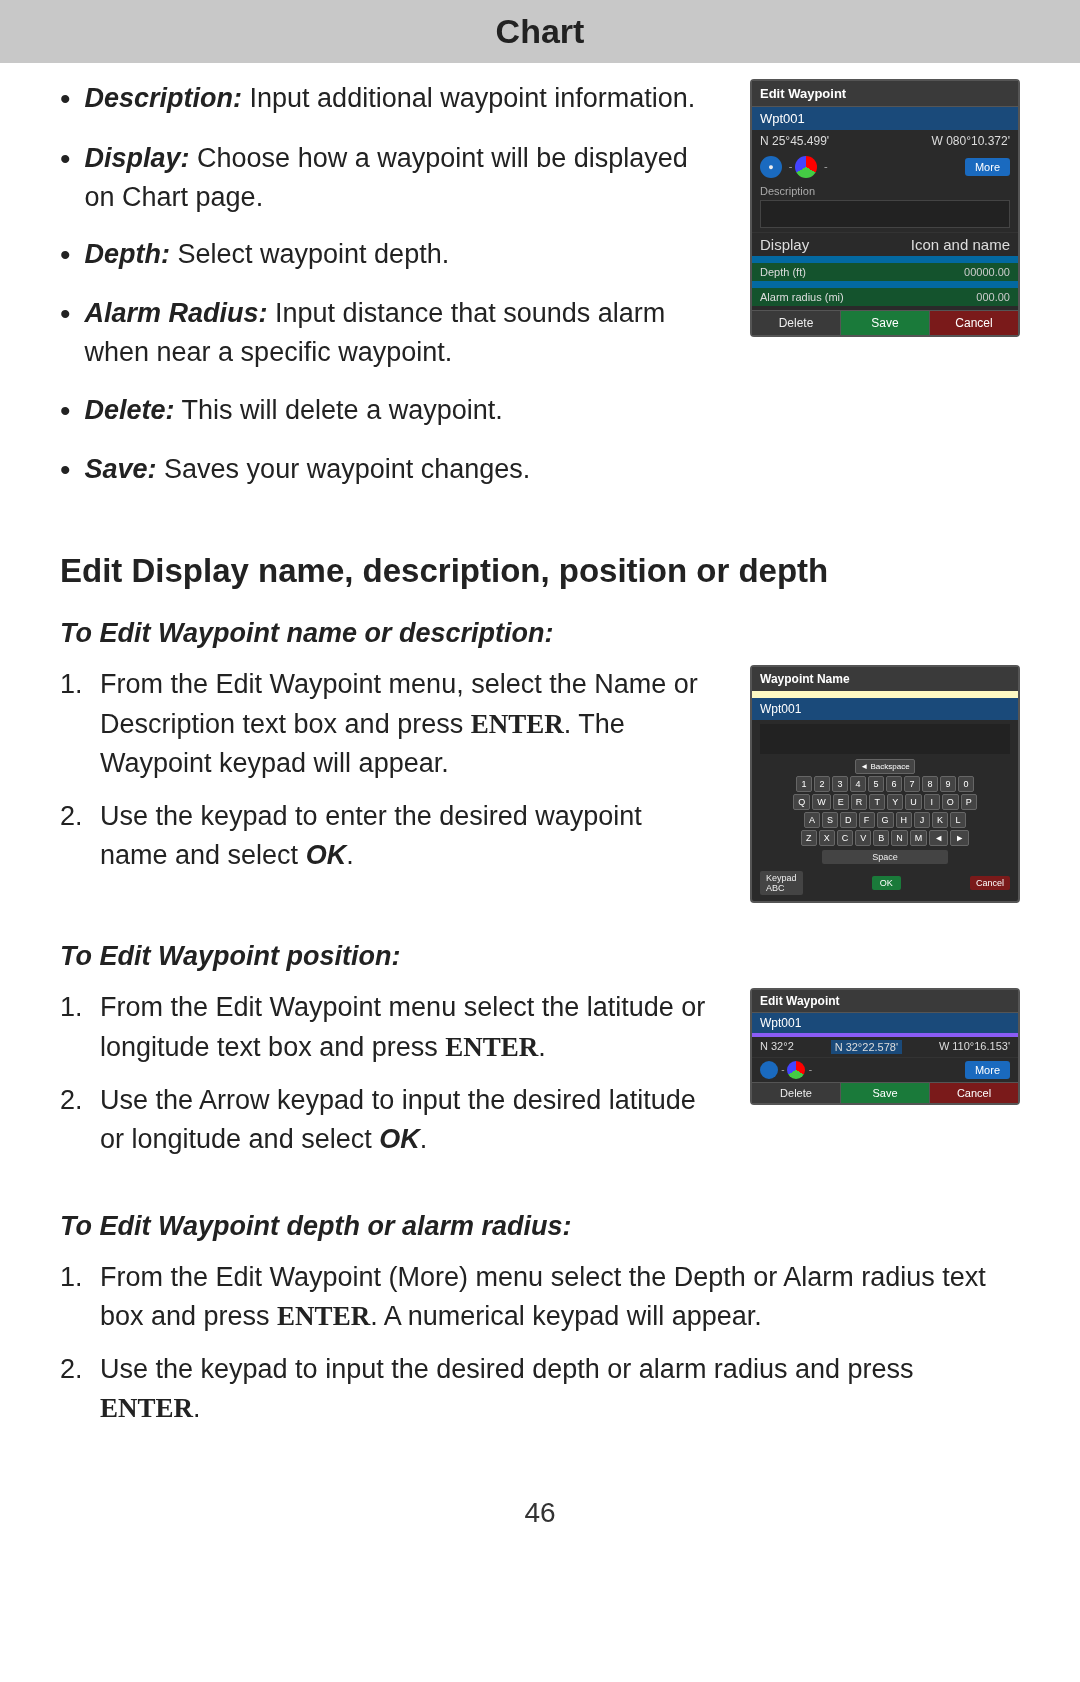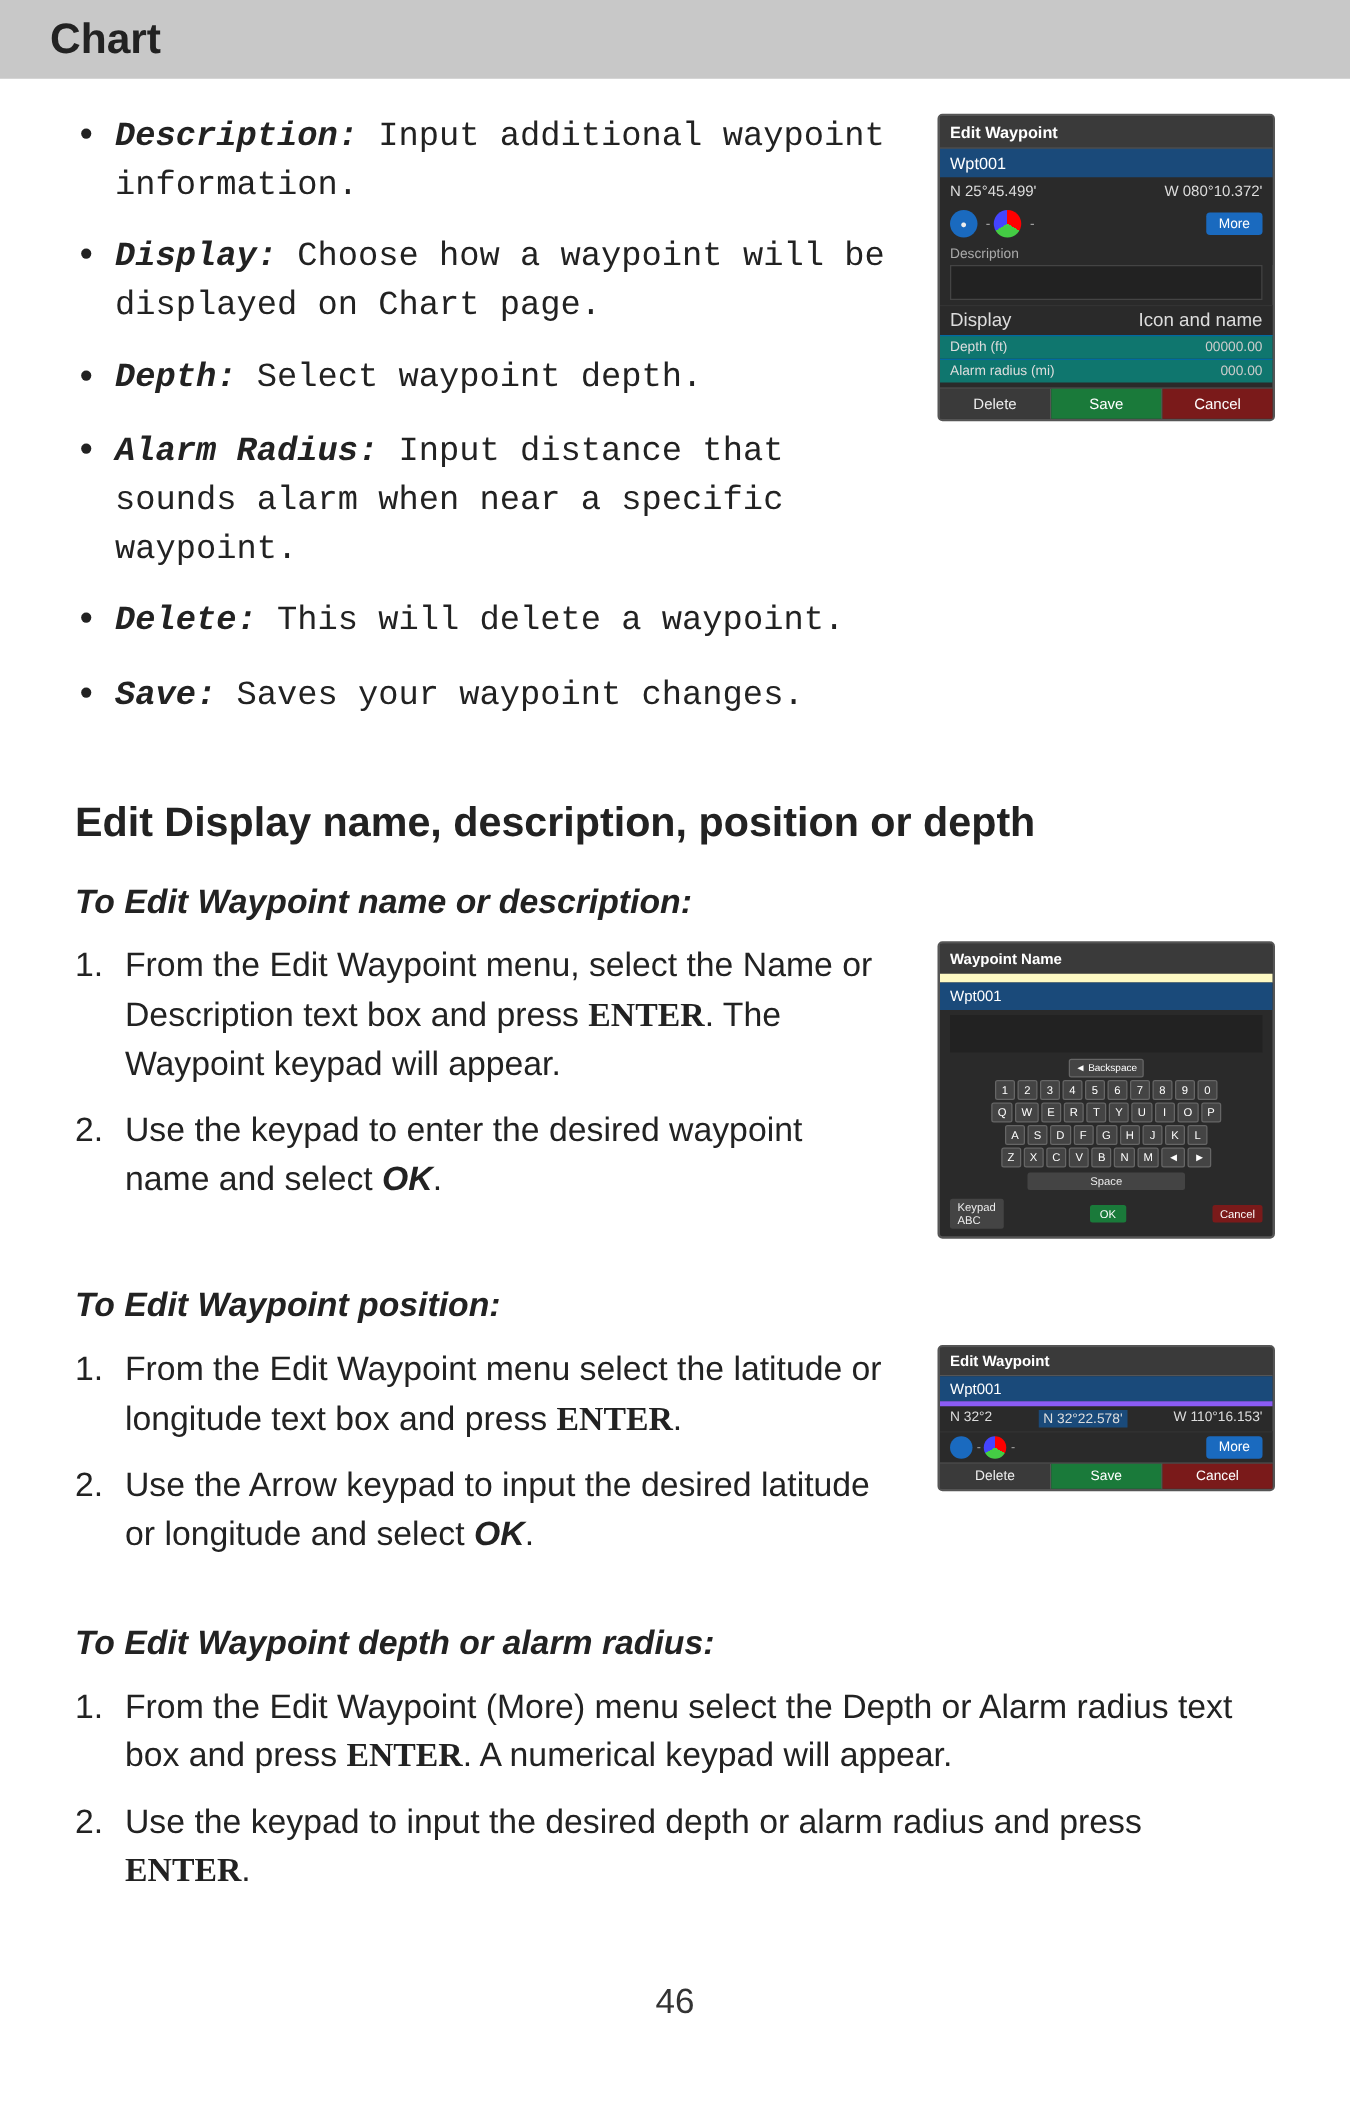--- a/index.html
+++ b/index.html
@@ -10,21 +10,22 @@
       font-family: Arial, sans-serif;
       font-size: 28px;
       color: #222;
       position: relative;
     }
 
     
     .page-header {
       background: #c8c8c8;
       padding: 12px 40px;
-      margin-bottom: 28px;
+      margin-bottom: 16px;
+      text-align: center;
     }
     .page-header h1 {
       font-size: 34px;
       font-weight: bold;
       color: #222;
     }
 
     .content {
       padding: 0 60px;
     }
@@ -38,21 +39,20 @@
     .bullet-list {
       flex: 1;
       list-style: none;
     }
     .bullet-list li {
       display: flex;
       align-items: flex-start;
       margin-bottom: 18px;
       font-size: 27px;
       line-height: 1.45;
-      font-family: Liberation Mono, monospace;
     }
     .bullet-list li::before {
       content: "•";
       font-size: 30px;
       margin-right: 14px;
       flex-shrink: 0;
       margin-top: -2px;
     }
     .bullet-list li b {
       font-weight: bold;
@@ -137,22 +137,22 @@
       background: #2a2a2a;
       color: #ddd;
       border-top: 1px solid #333;
     }
     .ui-panel .panel-field-row {
       display: flex;
       justify-content: space-between;
       padding: 3px 8px;
       font-size: 11px;
       color: #ddd;
-      background: #0f766e;
-      border-top: 1px solid #0369a1;
+      background: #14532d;
+      border-top: 7px solid #0369a1;
     }
     .ui-panel .field-val {
       color: #ccc;
     }
     .ui-panel .panel-buttons {
       display: flex;
       gap: 0;
       border-top: 1px solid #555;
       margin-top: 4px;
     }

